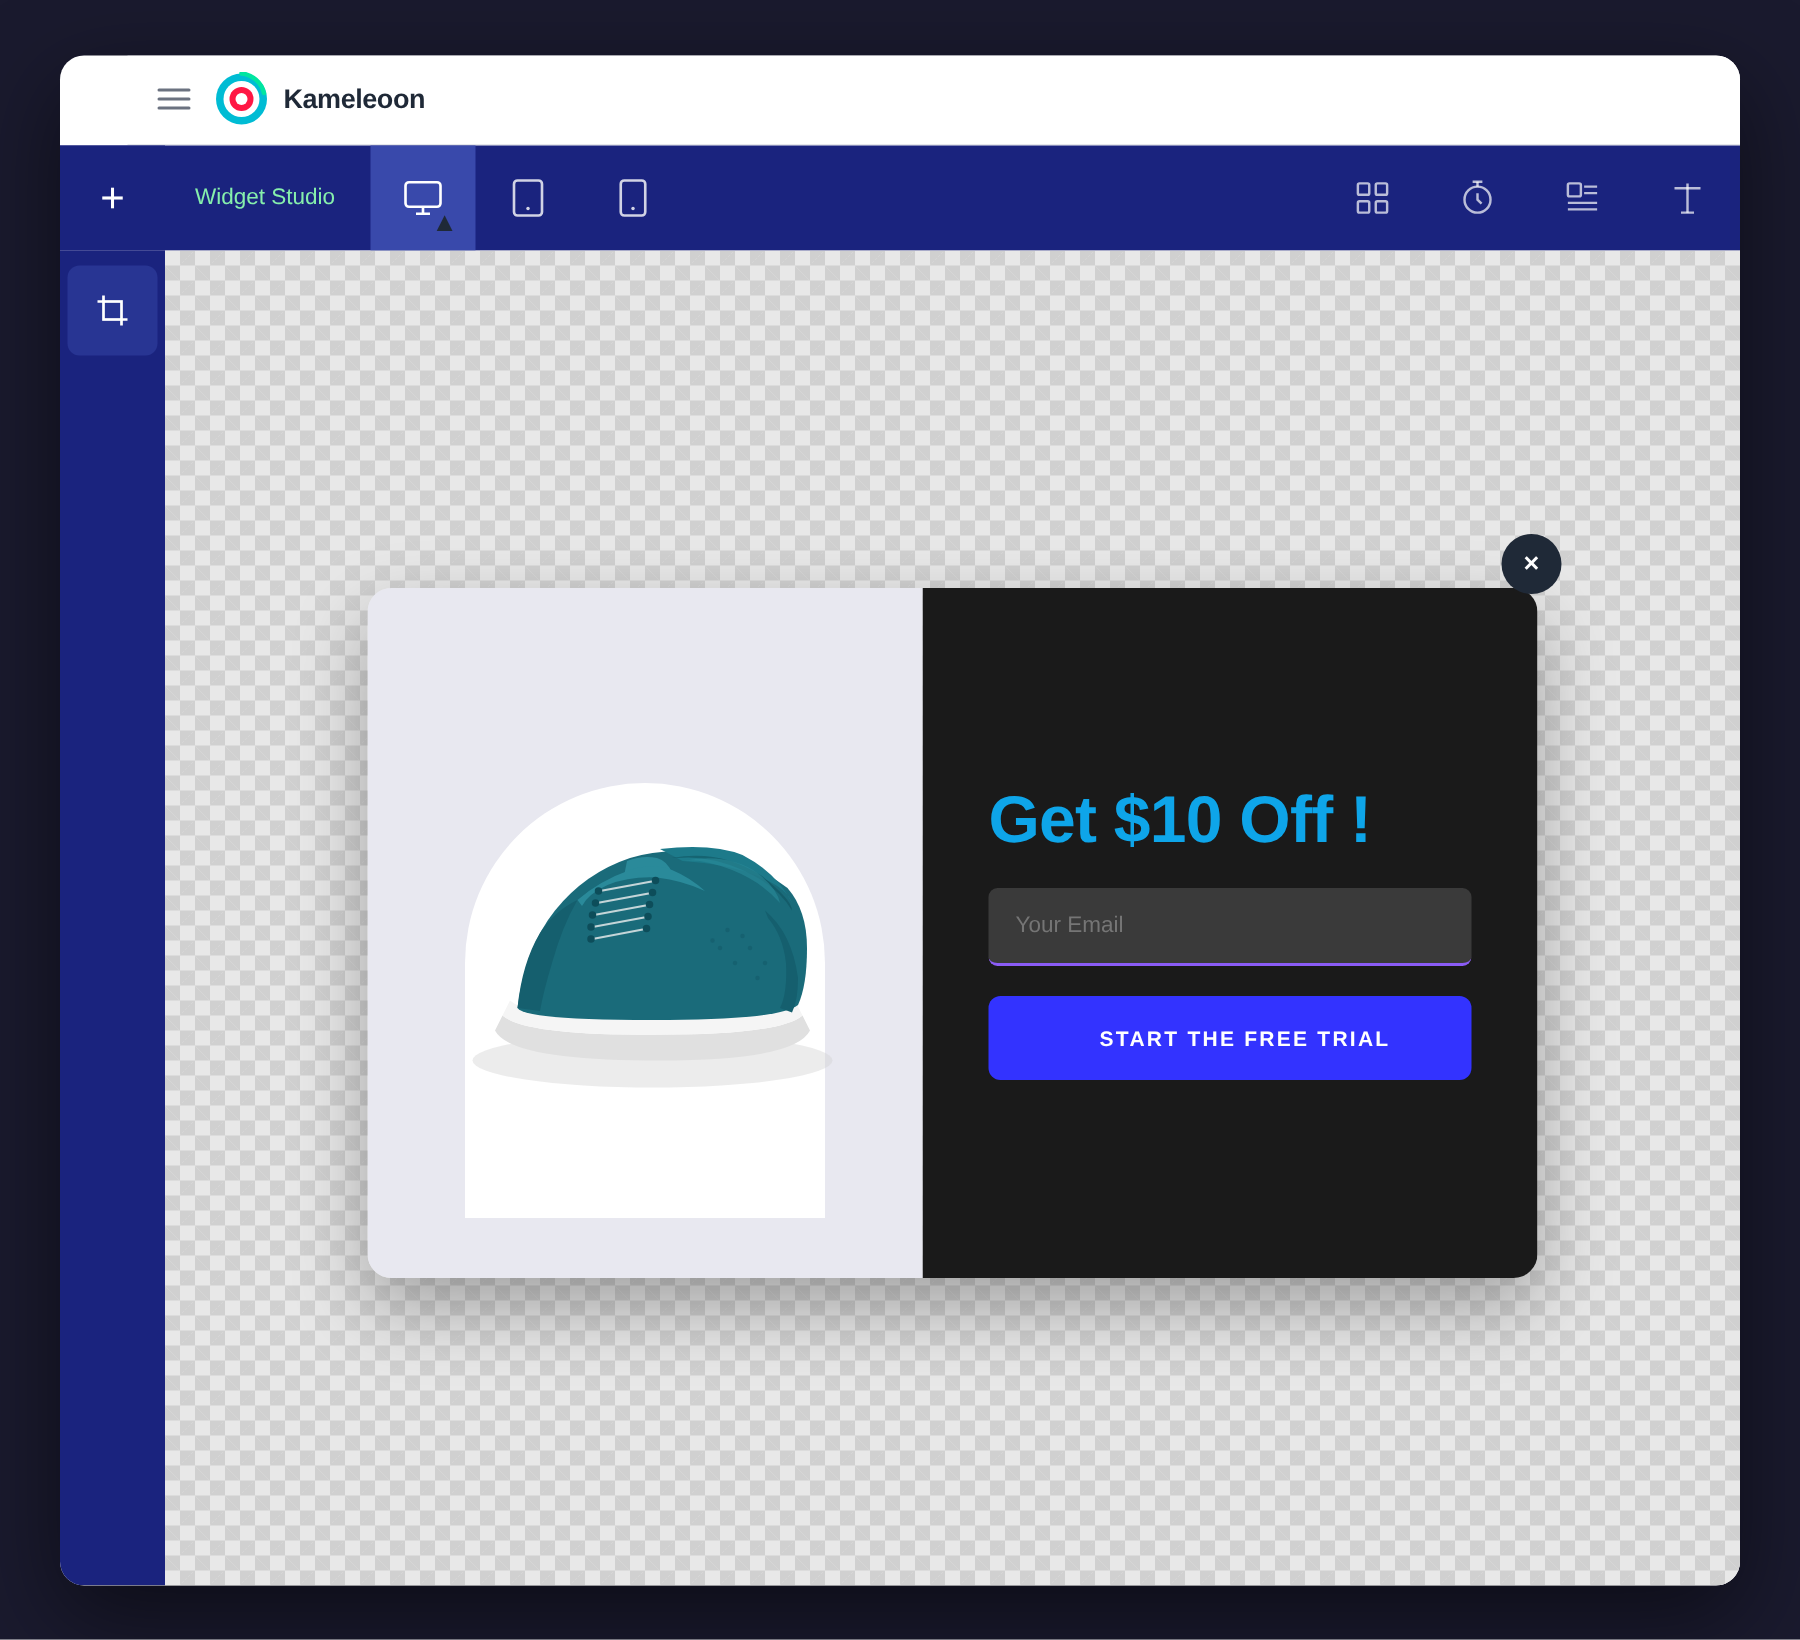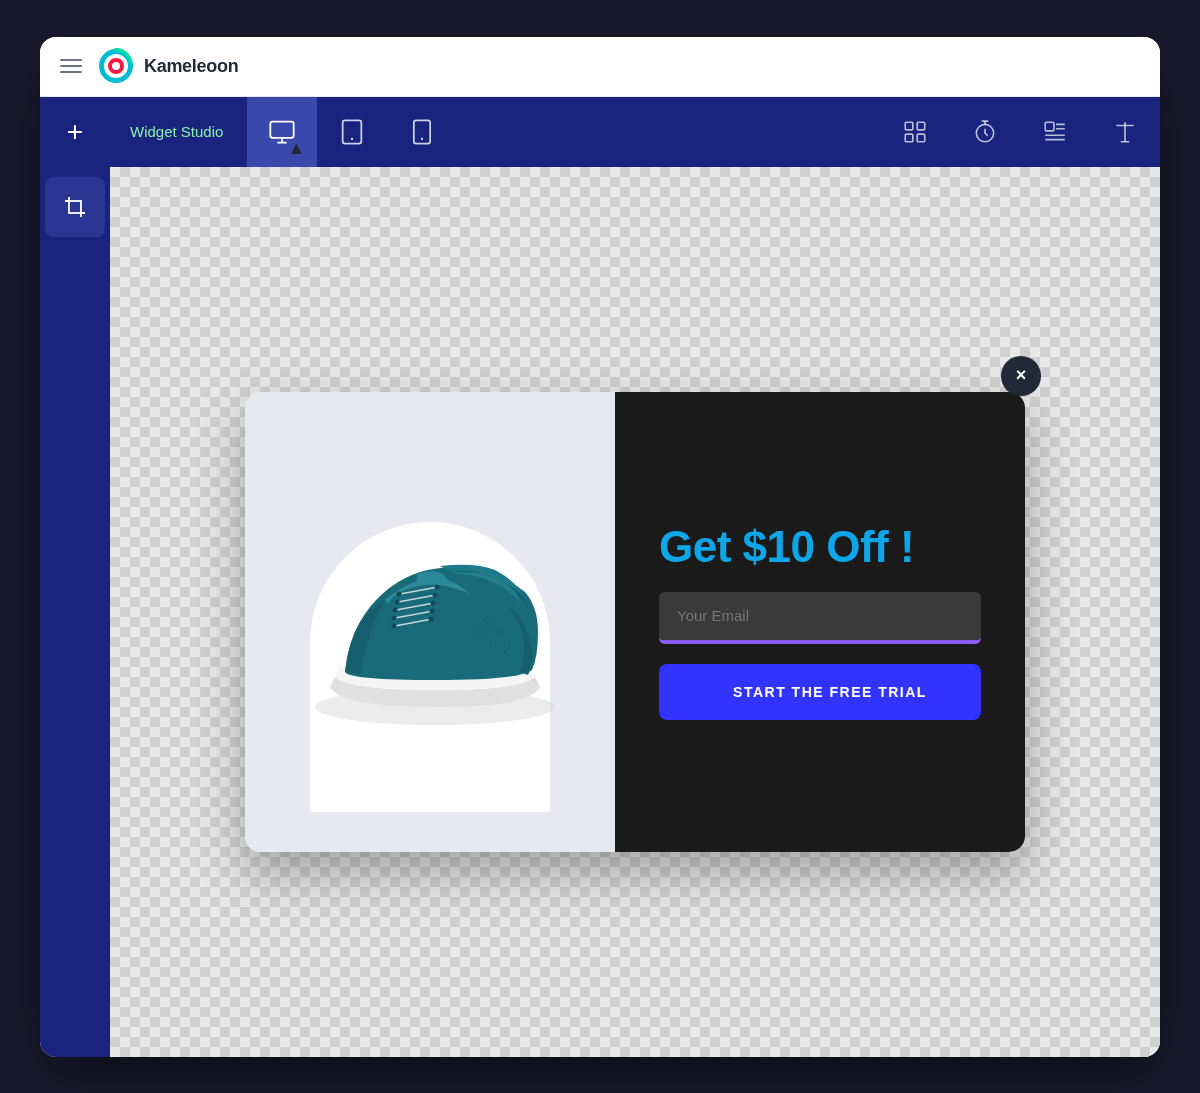--- a/index.html
+++ b/index.html
@@ -24,20 +24,21 @@
     
     .top-bar {
       height: 60px;
       background: #fff;
       border-bottom: 1px solid #e5e7eb;
       display: flex;
       align-items: center;
       padding: 0 20px;
       gap: 16px;
       flex-shrink: 0;
+      margin-left: 45px;
     }
     .hamburger-icon {
       display: flex;
       flex-direction: column;
       gap: 4px;
       cursor: pointer;
     }
     .hamburger-icon span {
       display: block;
       width: 22px;
@@ -263,21 +264,21 @@
     .discount-headline {
       font-size: 44px;
       font-weight: 900;
       color: #0ea5e9;
       line-height: 1.1;
       letter-spacing: -0.5px;
     }
     .email-input-field {
       background: #3a3a3a;
       border: none;
-      border-bottom: 4px solid #8b5cf6;
+      border-bottom: 2px solid #8b5cf6;
       border-radius: 6px;
       height: 52px;
       padding: 0 18px;
       color: #aaa;
       font-size: 15px;
       width: 100%;
       outline: none;
     }
     .cta-button {
       background: #3333ff;

